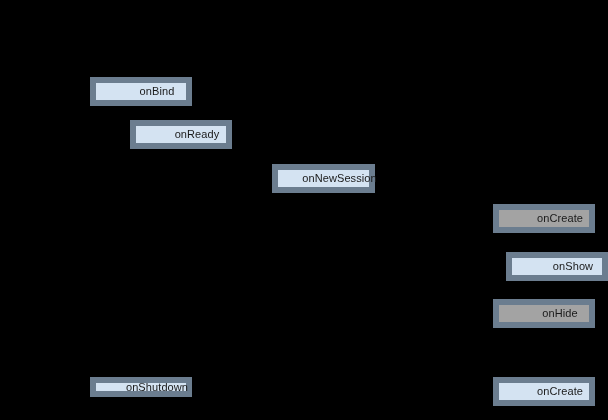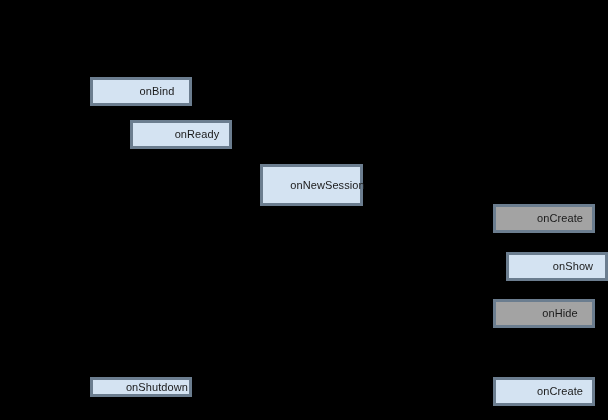--- a/index.html
+++ b/index.html
@@ -18,21 +18,21 @@
     background: #000000;
     overflow: hidden;
   }
   .node {
     position: absolute;
     box-sizing: border-box;
     display: flex;
     align-items: center;
     justify-content: center;
     background: #d4e3f2;
-    border: 3px solid #737373;
+    border: 6px solid #737373;
     color: #1a1a1a;
     font-size: 11px;
     line-height: 1;
     letter-spacing: 0.1px;
     white-space: nowrap;
     padding-left: 32px;
     -webkit-font-smoothing: antialiased;
   }
   .node-label {
     display: block;
@@ -51,21 +51,21 @@
 <body>
 
 <div id="canvas" style="width: 608px; height: 420px; background: rgb(0, 0, 0);">
   <svg class="edge-layer" viewBox="0 0 608 420" aria-hidden="true"></svg>
 <div class="node" style="left: 90px; top: 77px; width: 102px; height: 29px; background: rgb(212, 227, 242); border-color: rgb(107, 125, 143); color: rgb(26, 26, 26);">
       <span class="node-label">onBind</span>
     </div>
     <div class="node" style="left: 90px; top: 120px; width: 102px; height: 29px; background: rgb(212, 227, 242); border-color: rgb(107, 125, 143); color: rgb(26, 26, 26); margin-left: 40px;">
       <span class="node-label">onReady</span>
     </div>
-    <div class="node" style="left: 260px; top: 164px; width: 103px; height: 42px; background: rgb(212, 227, 242); border-color: rgb(107, 125, 143); color: rgb(26, 26, 26); text-align: right;">
+    <div class="node" style="left: 272px; top: 164px; width: 103px; height: 29px; background: rgb(212, 227, 242); border-color: rgb(107, 125, 143); color: rgb(26, 26, 26); text-align: right;">
       <span class="node-label">onNewSession</span>
     </div>
     <div class="node" style="left: 493px; top: 204px; width: 102px; height: 29px; background: #a3a3a3; border-color: rgb(107, 125, 143); color: rgb(26, 26, 26);">
       <span class="node-label">onCreate</span>
     </div>
     <div class="node" style="left: 493px; top: 252px; width: 102px; height: 29px; background: rgb(212, 227, 242); border-color: rgb(107, 125, 143); color: rgb(26, 26, 26); margin-left: 13px;">
       <span class="node-label">onShow</span>
     </div>
     <div class="node" style="left: 493px; top: 299px; width: 102px; height: 29px; background: #a3a3a3; border-color: rgb(107, 125, 143); color: rgb(26, 26, 26);">
       <span class="node-label">onHide</span>

